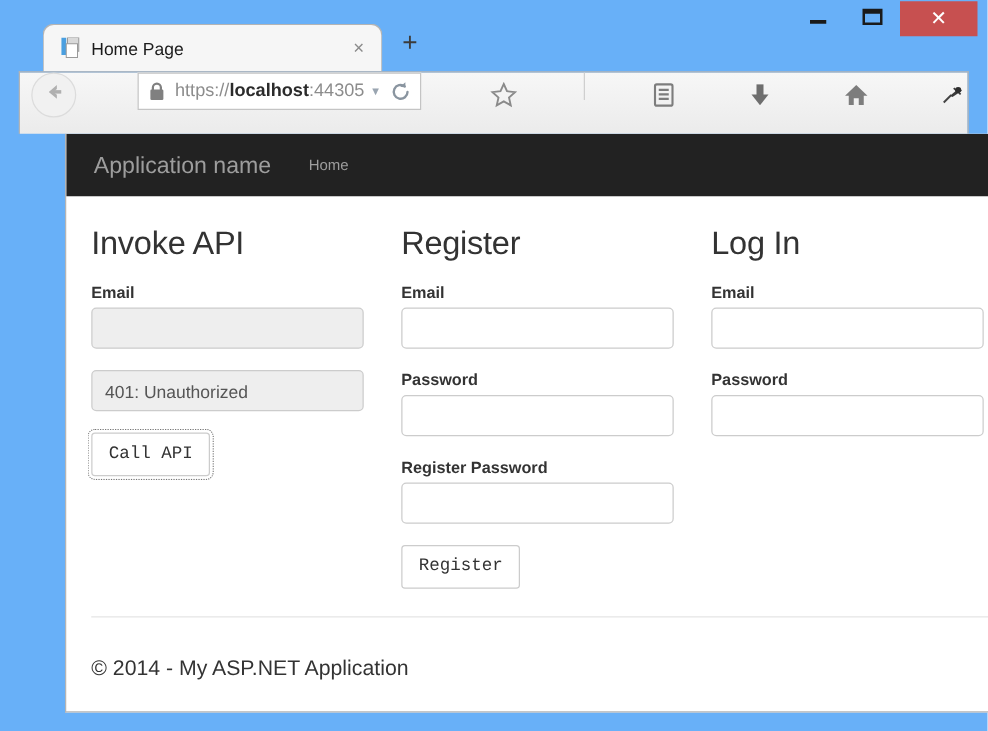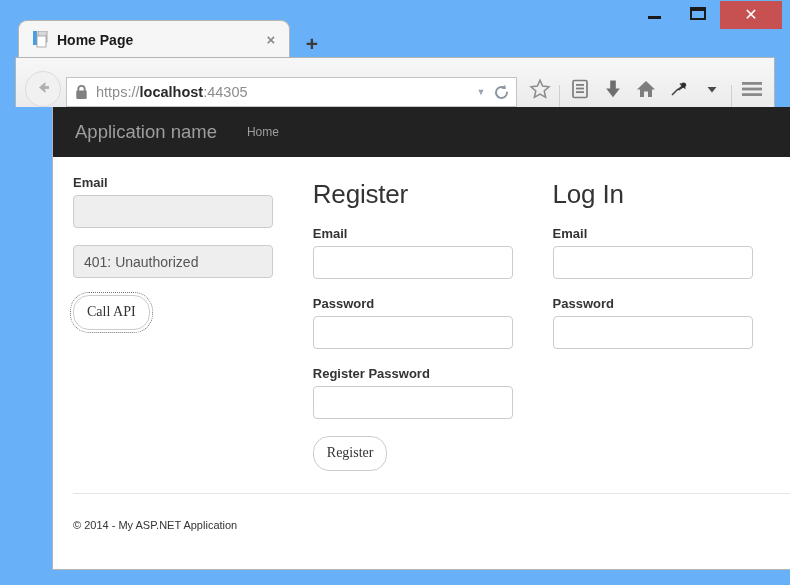--- a/index.html
+++ b/index.html
@@ -56,25 +56,24 @@
     color: #fff;
     font-size: 16px;
     font-family: "DejaVu Sans", sans-serif;
     line-height: 1;
     font-weight: 600;
   }
 
   
   #tab-strip {
     position: absolute;
-    left: 18px; top: 19px;
-    display: flex;
-    align-items: flex-end;
+    left: 34px; top: 19px;
+    display: flex;
+    align-items: flex-start;
     height: 39px;
-    font-weight: bold;
   }
   #tab-home {
     position: relative;
     width: 272px; height: 38px;
     background: #f6f6f6;
     border: 1px solid #b4b4b4;
     border-bottom: none;
     border-radius: 9px 9px 0 0;
     display: flex;
     align-items: center;
@@ -113,22 +112,23 @@
   
   #browser-toolbar {
     position: absolute;
     left: 15px; top: 57px;
     width: 760px; height: 50px;
     background: linear-gradient(#f7f7f7, #ebebeb);
     border-left: 1px solid #b4b4b4;
     border-right: 1px solid #b4b4b4;
     border-top: 1px solid #b4b4b4;
     display: flex;
-    align-items: flex-end;
+    align-items: flex-start;
     padding: 0 6px;
+    gap: 44px;
   }
   #back-button {
     width: 36px; height: 36px;
     border-radius: 50%;
     border: 1px solid #dcdcdc;
     background: #f1f1f1;
     display: flex; align-items: center; justify-content: center;
     margin: 0 5px 0 3px;
     flex: 0 0 auto;
     cursor: default;
@@ -228,63 +228,63 @@
   }
   .field-label {
     display: block;
     font-size: 13px;
     font-weight: bold;
     color: #333333;
     margin-bottom: 5px;
   }
   .field-input {
     display: block;
-    width: 200px;
+    width: 218px;
     height: 33px;
     border: 1px solid #cccccc;
     border-radius: 4px;
     background: #ffffff;
     font-size: 14px;
     font-family: "Liberation Sans", sans-serif;
     color: #555555;
     padding: 0 10px;
     margin-bottom: 17px;
     outline: none;
   }
   .field-input.disabled {
     background: #eeeeee;
     color: #555555;
   }
   .btn {
     display: inline-block;
-    font-family: Liberation Serif, serif;
+    font-family: Liberation Mono, monospace;
     font-size: 14px;
     color: #333333;
     background: #ffffff;
     border: 1px solid #cccccc;
-    border-radius: 16px;
+    border-radius: 3px;
     padding: 7px 13px 8px 13px;
     cursor: default;
     line-height: 1.3;
   }
   #call-api-button {
     background: #ffffff;
     outline: 1px dotted #767676;
     outline-offset: 2px;
   }
   #login-buttons .btn { margin-right: 5px; }
 
   
   #page-footer {
     margin: 0 20px;
     padding-top: 14px;
     border-top: 1px solid #e5e5e5;
   }
   #footer-text {
-    font-size: 11px;
+    font-size: 17px;
     color: #333333;
   }
   #footer-spacer { height: 22px; }
 </style>
 </head>
 <body>
 
 <div id="window-frame">
 
   <div id="titlebar">
@@ -399,20 +399,21 @@
 
     <div id="site-navbar">
       <span id="navbar-brand">Application name</span>
       <span id="nav-link-home">Home</span>
     </div>
 
     <div id="content-container">
       <div id="columns-row">
 
         <div class="col">
+          <h2 class="col-heading">Invoke API</h2>
 
           <label class="field-label">Email</label>
           <input class="field-input disabled" type="text" readonly="" value="" style="">
 
           <input class="field-input disabled" type="text" readonly="" value="401: Unauthorized" style="">
 
           <button class="btn" id="call-api-button">Call API</button>
         </div>
 
         <div class="col">

